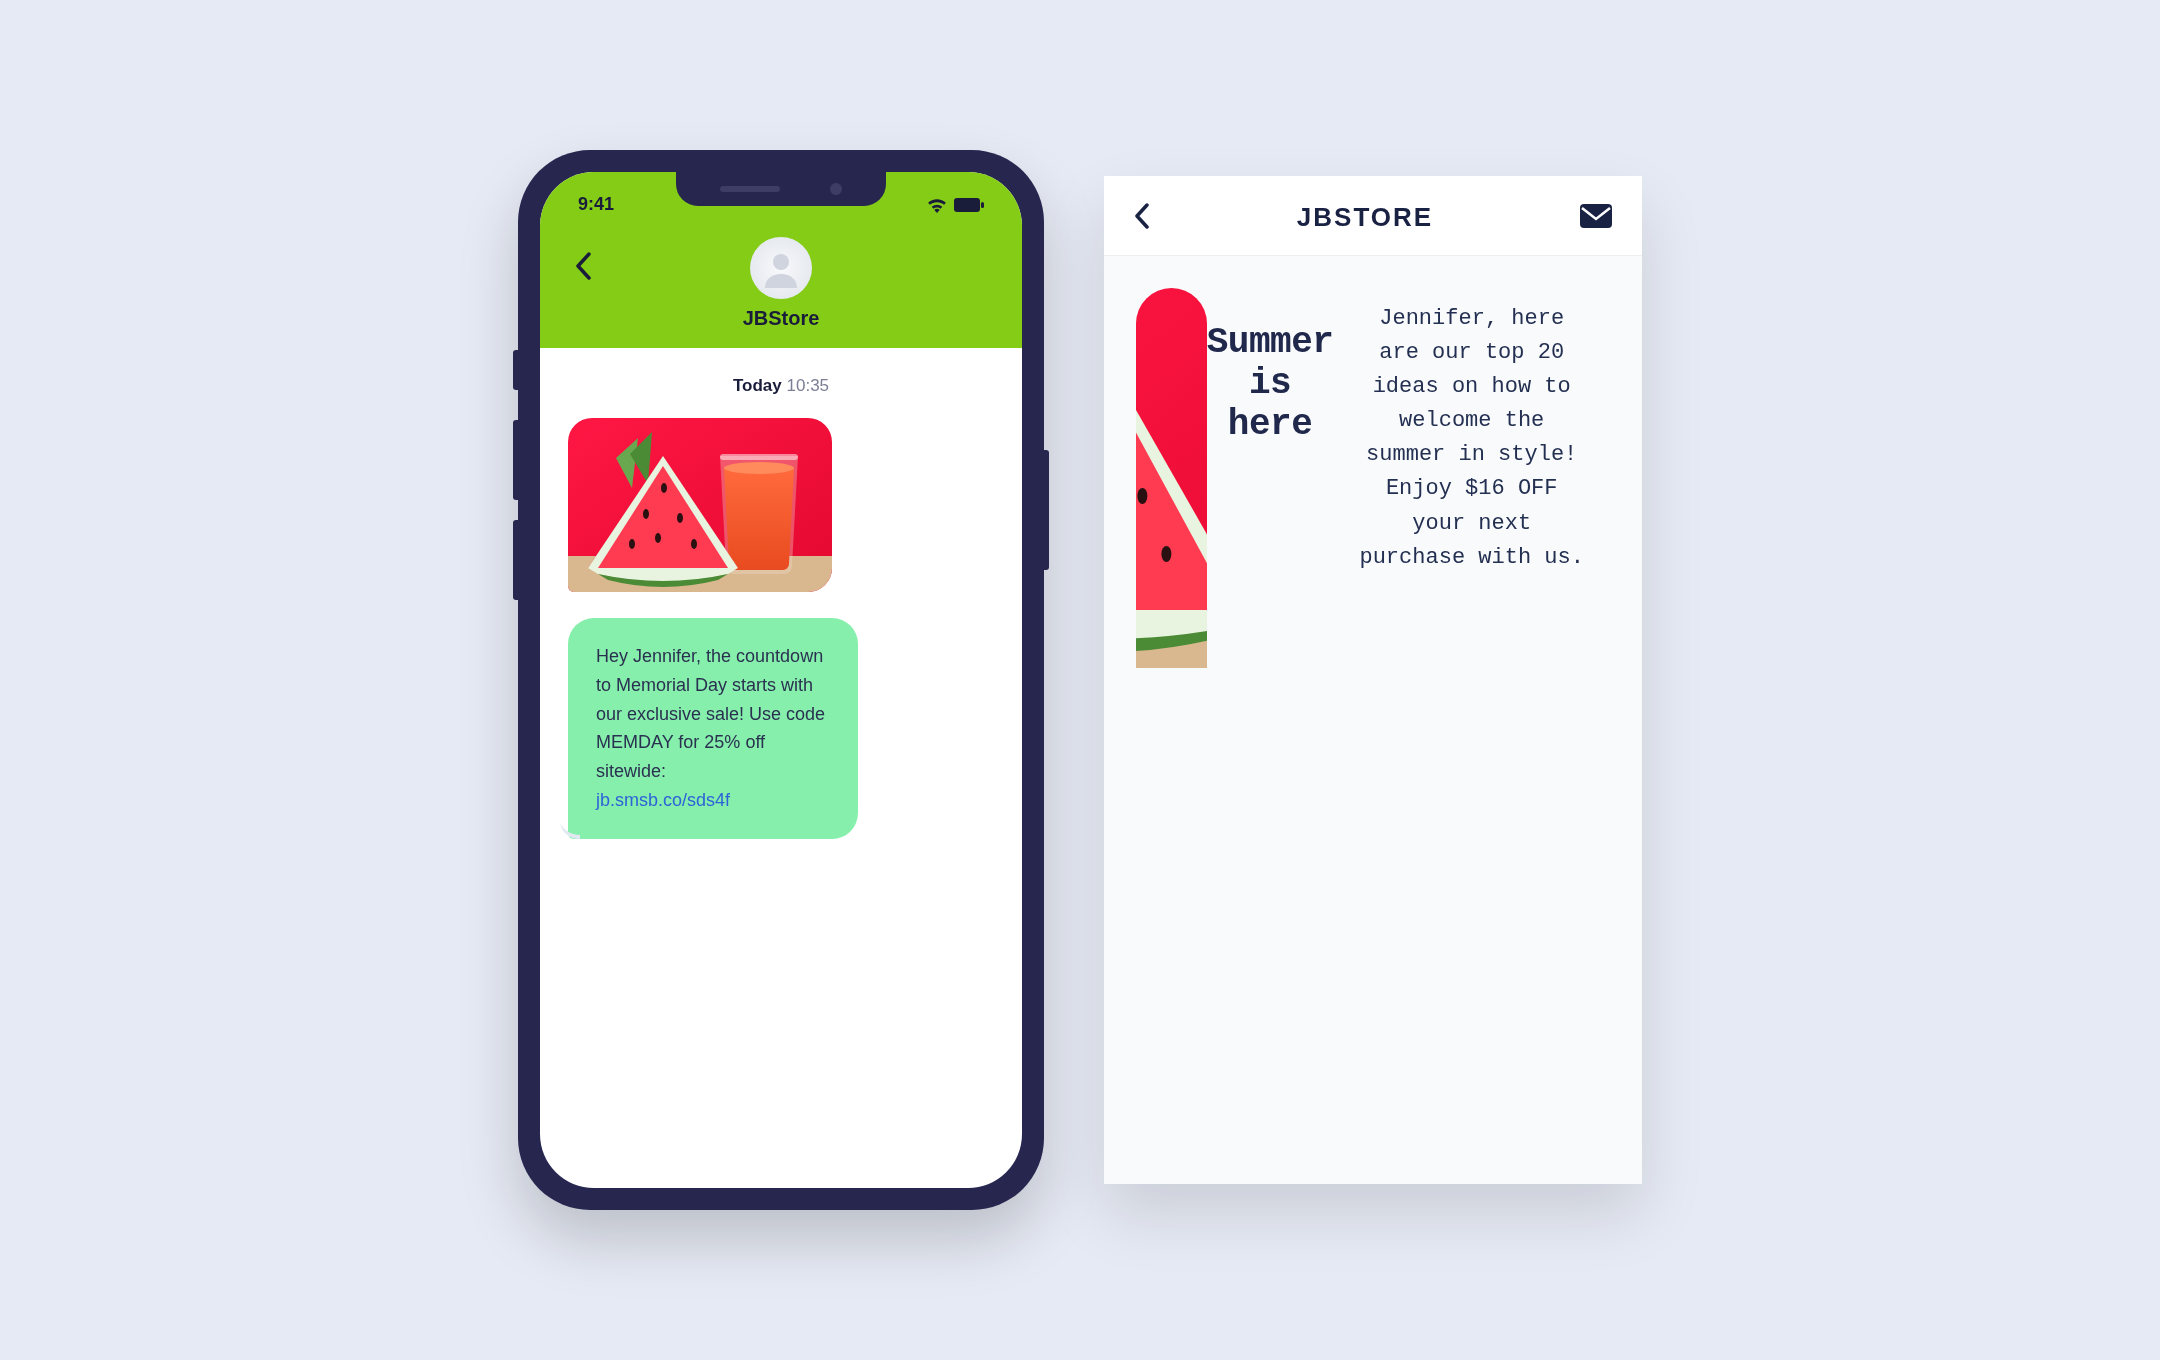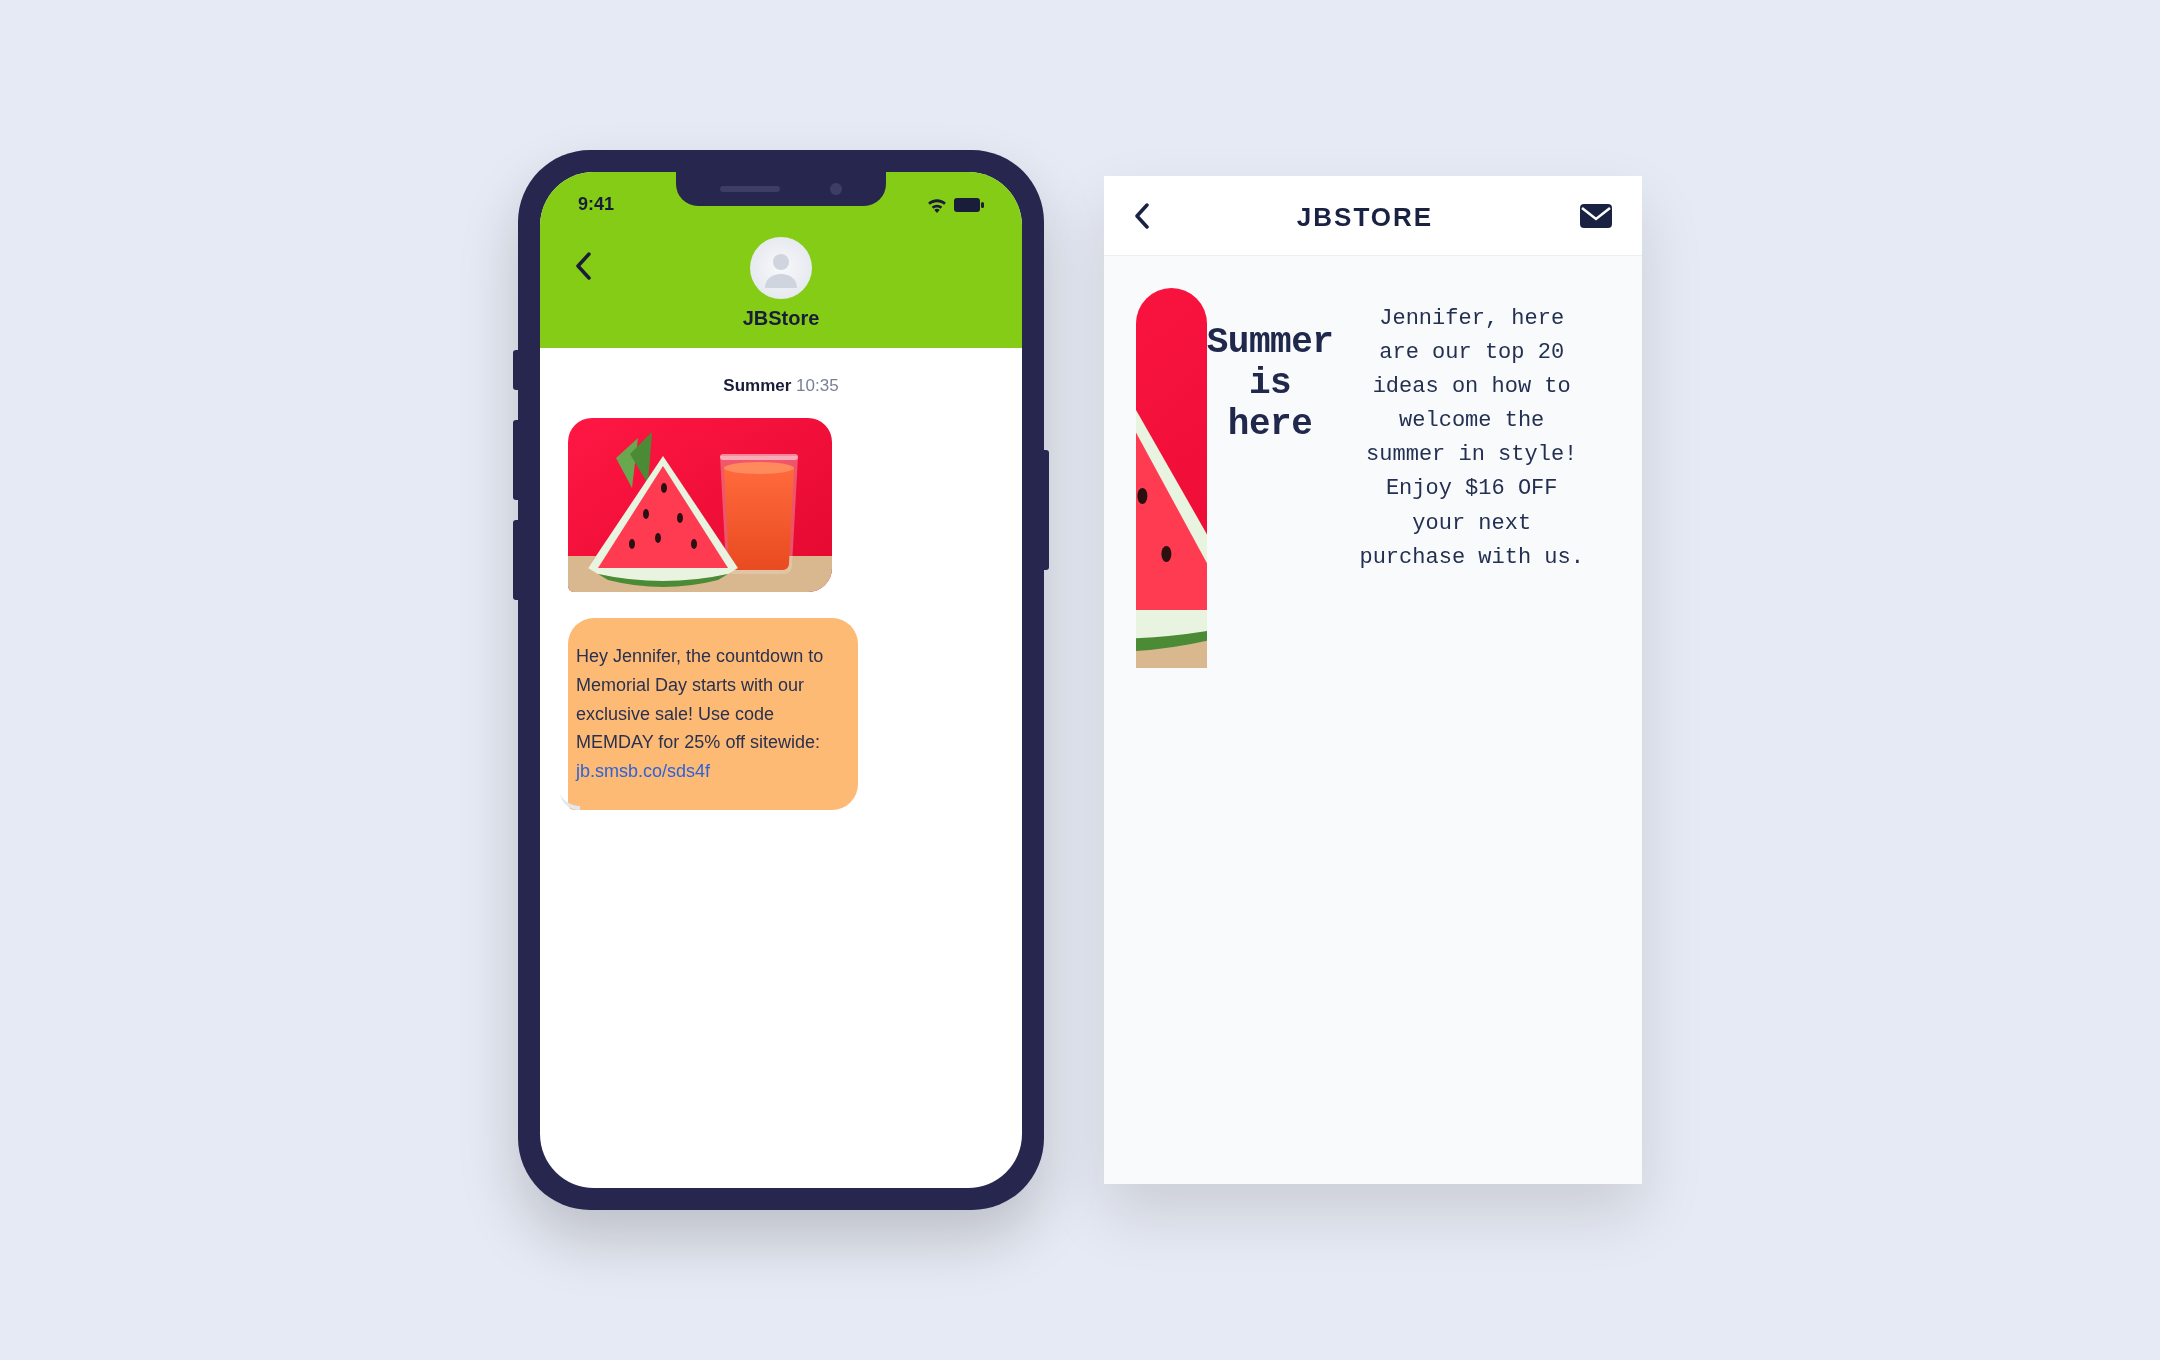--- a/index.html
+++ b/index.html
@@ -119,23 +119,23 @@
     width: 264px;
     height: 174px;
     border-radius: 24px 24px 24px 6px;
     overflow: hidden;
     margin-bottom: 26px;
     position: relative;
   }
 
   .bubble {
     width: 290px;
-    background: #fdba74;
+    background: #86efac;
     border-radius: 26px 26px 26px 6px;
-    padding: 24px 8px;
+    padding: 24px 28px;
     font-size: 18px;
     line-height: 1.6;
     color: #2a3150;
     position: relative;
   }
   .bubble-tail {
     position: absolute;
     left: -8px;
     bottom: 0;
     width: 20px;
@@ -252,21 +252,21 @@
               <circle cx="20" cy="14" r="8" fill="#cfd4de"></circle>
               <path d="M4 40c0-9 7-14 16-14s16 5 16 14" fill="#cfd4de"></path>
             </svg>
         </div>
       </div>
       <div class="contact-name">JBStore</div>
     </div>
 
     <div class="thread">
       <div class="timestamp">
-        <b>Summer</b> <span>10:35</span>
+        <b>Today</b> <span>10:35</span>
       </div>
 
       <div class="mms-img">
         <svg class="wm-scene" viewBox="0 0 264 174" preserveAspectRatio="xMidYMid slice">
           <defs>
             <linearGradient id="bg1" x1="0" y1="0" x2="1" y2="1">
                 <stop offset="0" stop-color="#ff1744"></stop>
                 <stop offset="1" stop-color="#e3082f"></stop>
               </linearGradient>
             <linearGradient id="juice1" x1="0" y1="0" x2="0" y2="1">

